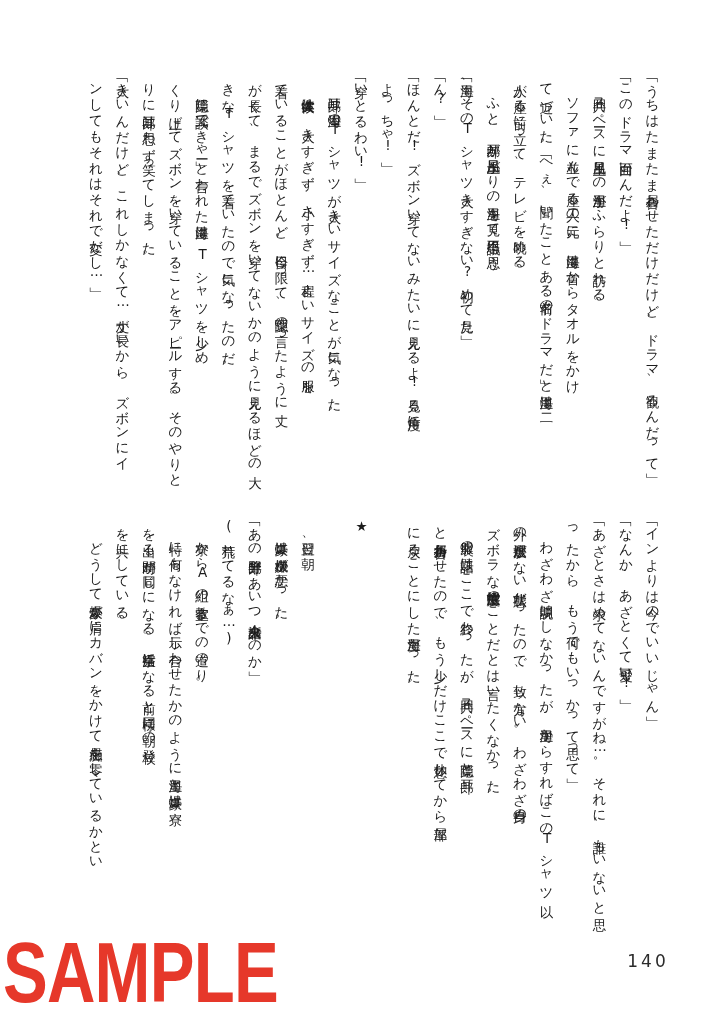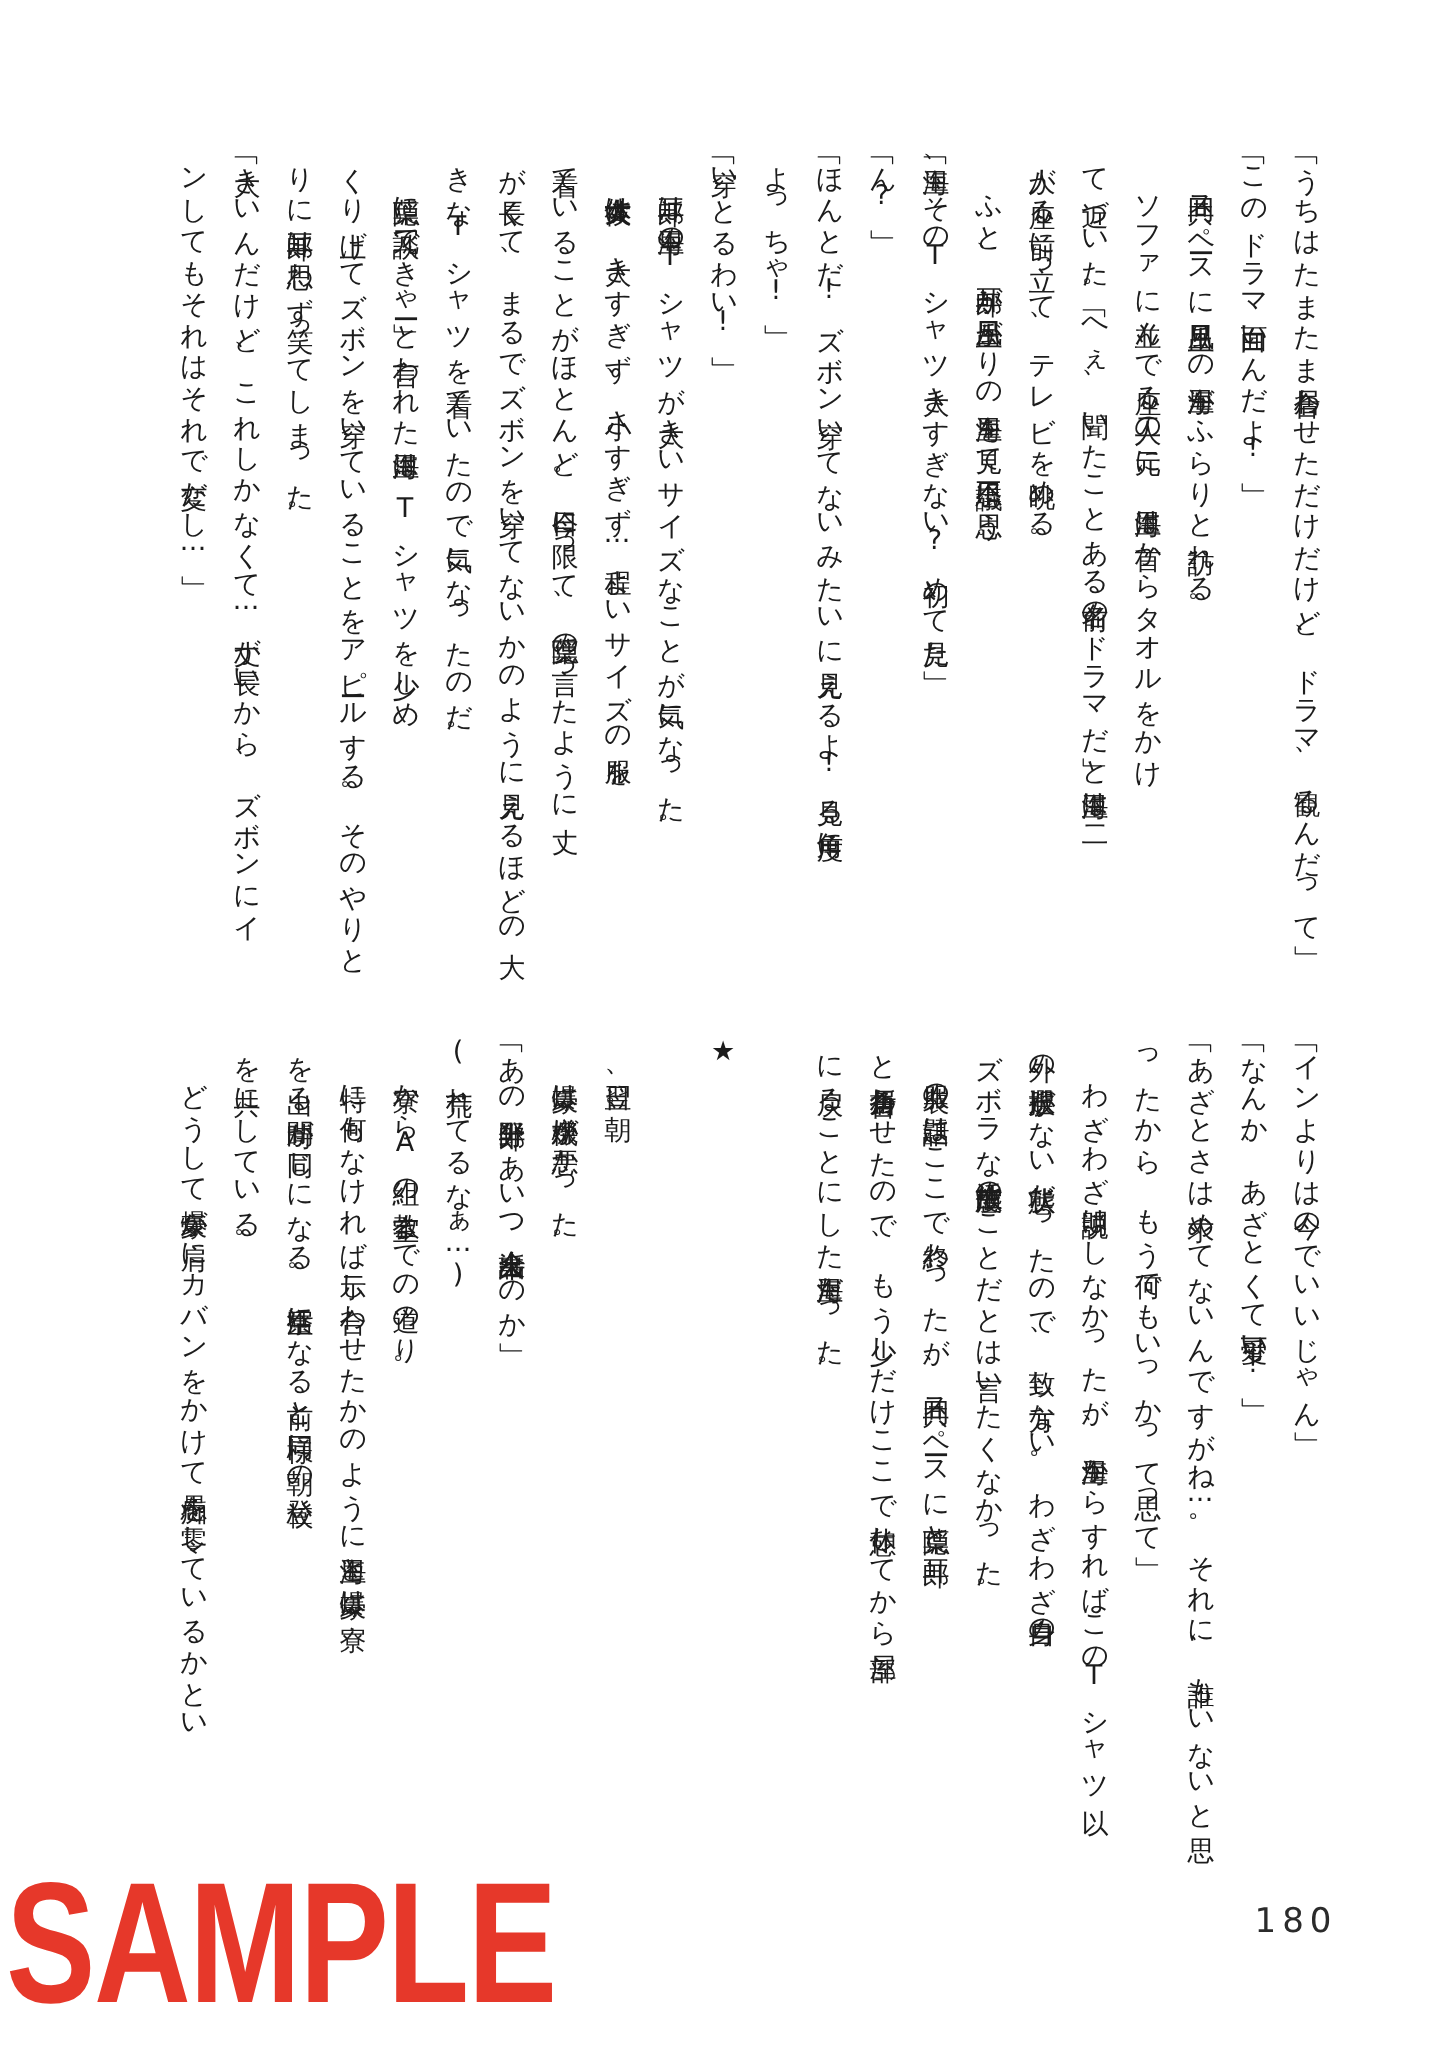--- a/index.html
+++ b/index.html
@@ -111,15 +111,15 @@
       <p class="tline indent">翌日、朝。</p>
       <p class="tline indent">爆豪は機嫌が悪かった。</p>
       <p class="tline">「あの半分野郎…あいつ会話出来んのか」</p>
       <p class="tline">(荒れてるなぁ…)</p>
       <p class="tline indent">寮からA組の教室までの道のり。</p>
       <p class="tline indent">特に何もなければ示し合わせたかのように海里と爆豪は寮</p>
       <p class="tline">を出る時間が同じになる。寮生活になる前と同様に朝の登校</p>
       <p class="tline">を共にしている。</p>
       <p class="tline indent">どうして爆豪が肩にカバンをかけて愚痴を零しているかとい</p>
     </div>
-  <div class="page-number">180</div>
+  <div class="page-number">140</div>
   <div class="watermark" style="color: rgb(230, 56, 42);">SAMPLE</div>
 </div>
 
 </body></html>

